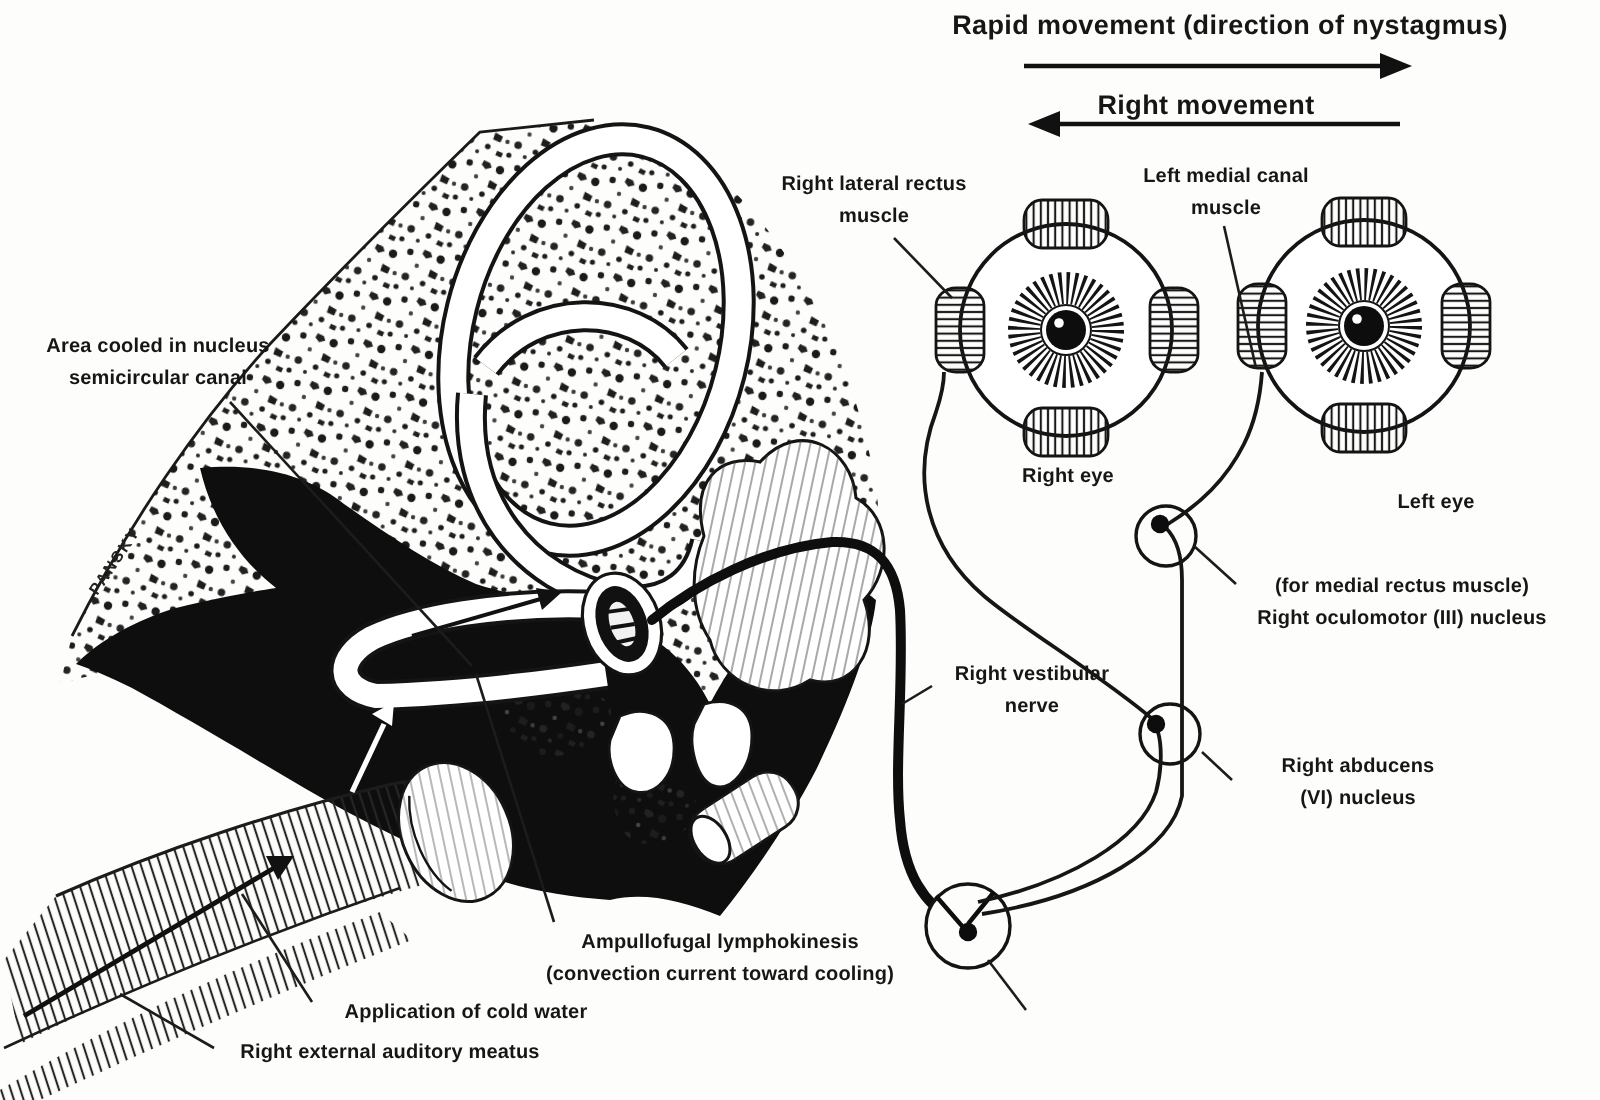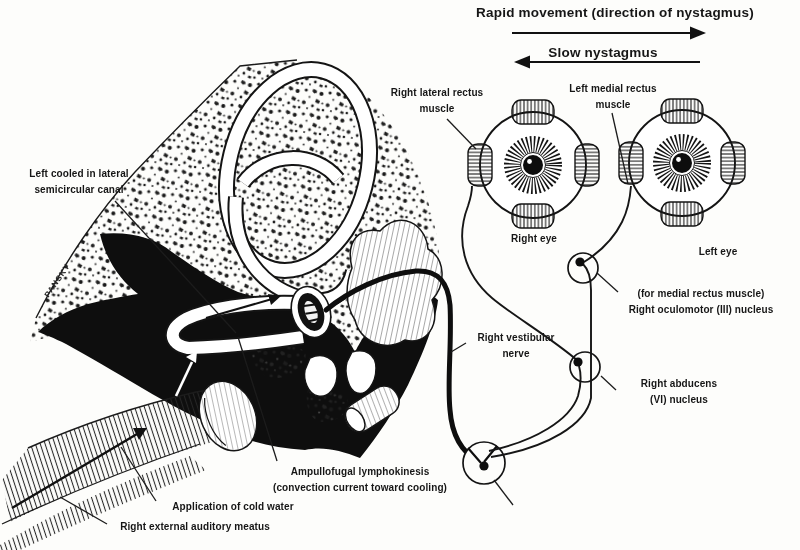--- a/index.html
+++ b/index.html
@@ -236,49 +236,49 @@
     <path d="M466,343 L451,352"></path>
     <path d="M513,505 L494,480"></path>
     <path d="M115,201 L236,333"></path>
     <path d="M277,461 L238,337"></path>
     <path d="M156,501 L121,447"></path>
     <path d="M107,524 L60,497"></path>
   </g>
 </svg>
 
 <div class="lbl bold" style="left:615px;top:5px;">Rapid movement (direction of nystagmus)</div>
-<div class="lbl bold" style="left:603px;top:45px;">Slow nystagmus</div>
+<div class="lbl bold" style="left:603px;top:45px;">Right movement</div>
 
 <div class="lbl" style="left:437px;top:85px;">
   <div>Right lateral rectus</div>
   <div>muscle</div>
 </div>
 <div class="lbl" style="left:613px;top:81px;">
-  <div>Left medial rectus</div>
+  <div>Left medial canal</div>
   <div>muscle</div>
 </div>
 
 <div class="lbl" style="left:534px;top:231px;">Right eye</div>
 <div class="lbl" style="left:682px;top:244px;margin-left:36px;">Left eye</div>
 
 <div class="lbl" style="left:701px;top:286px;">
   <div>(for medial rectus muscle)</div>
   <div>Right oculomotor (III) nucleus</div>
 </div>
 <div class="lbl" style="left:665px;top:376px;margin-left:14px;">
   <div>Right abducens</div>
   <div>(VI) nucleus</div>
 </div>
 <div class="lbl" style="left:516px;top:330px;">
   <div>Right vestibular</div>
   <div>nerve</div>
 </div>
 
 <div class="lbl" style="left:79px;top:166px;">
-  <div>Left cooled in lateral</div>
+  <div>Area cooled in nucleus</div>
   <div>semicircular canal</div>
 </div>
 <div class="lbl" style="left:233px;top:499px;">Application of cold water</div>
 <div class="lbl" style="left:360px;top:464px;">
   <div>Ampullofugal lymphokinesis</div>
   <div>(convection current toward cooling)</div>
 </div>
 <div class="lbl" style="left:195px;top:519px;">Right external auditory meatus</div>
 
 <div class="sig" style="left:38px;top:276px;">PANSKY</div>

